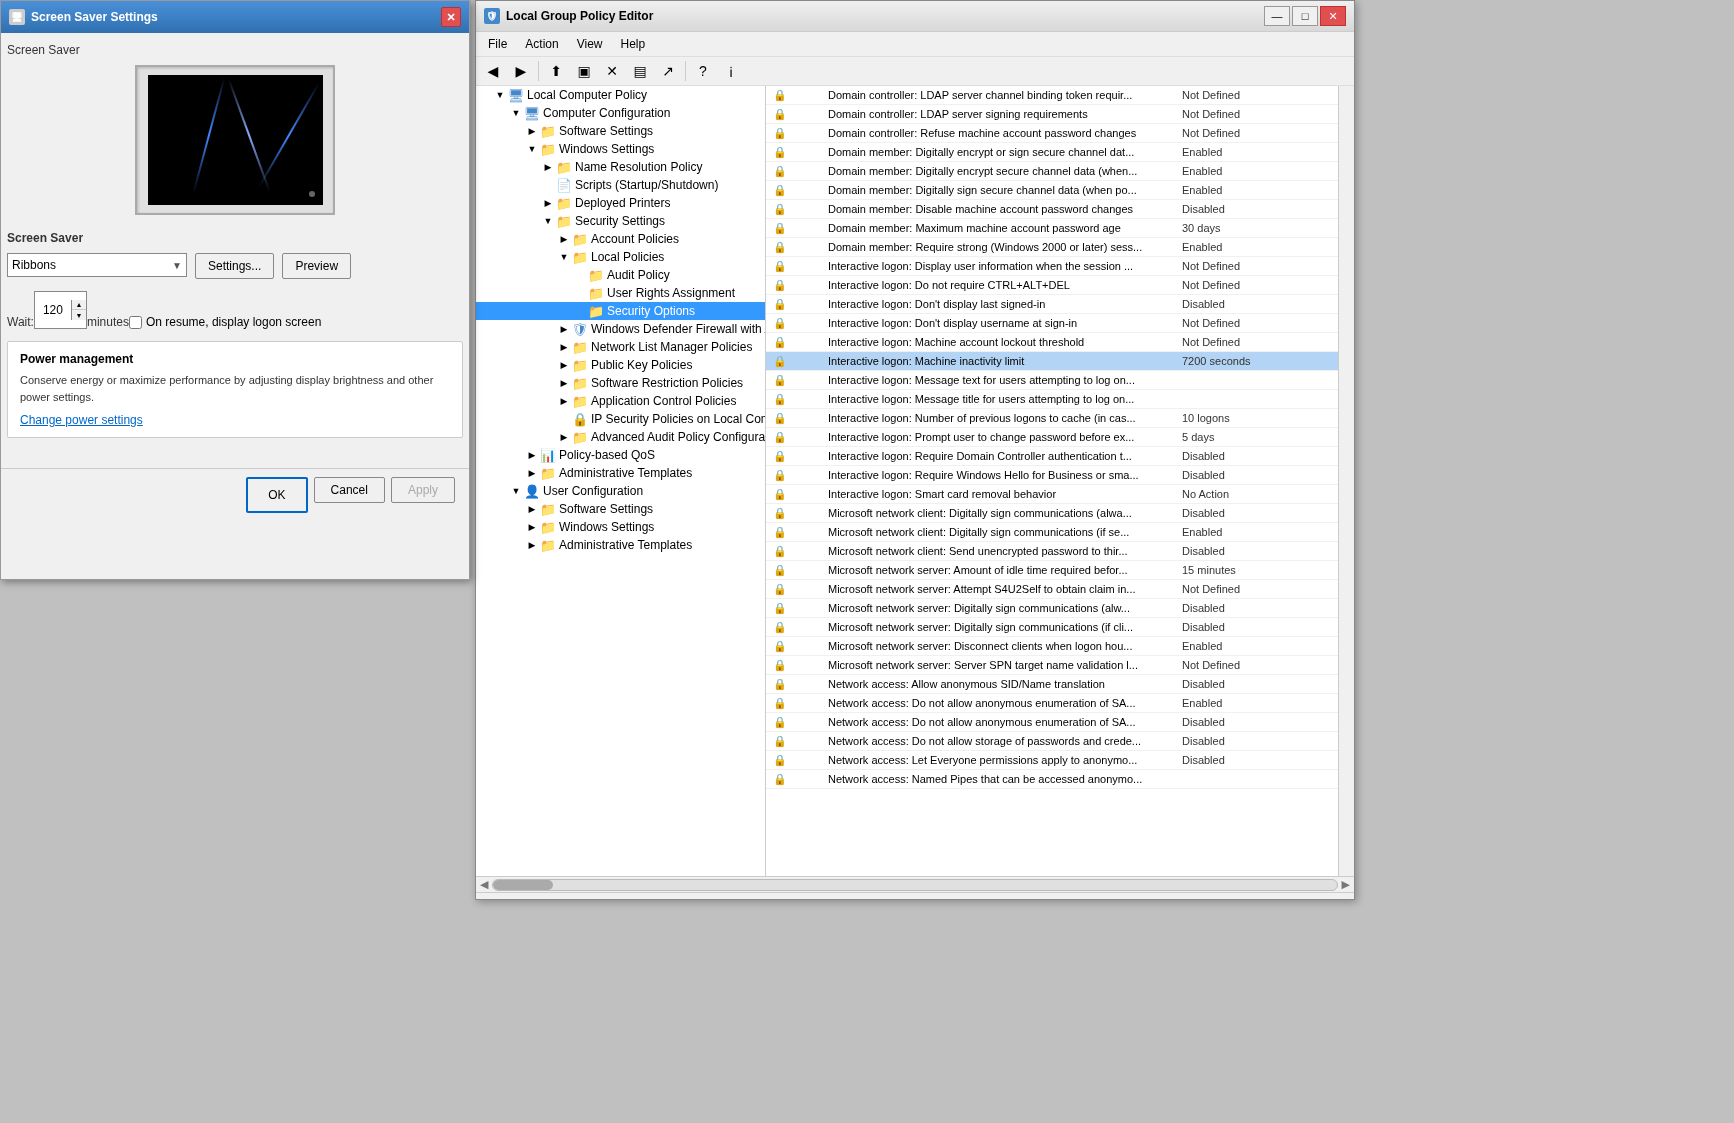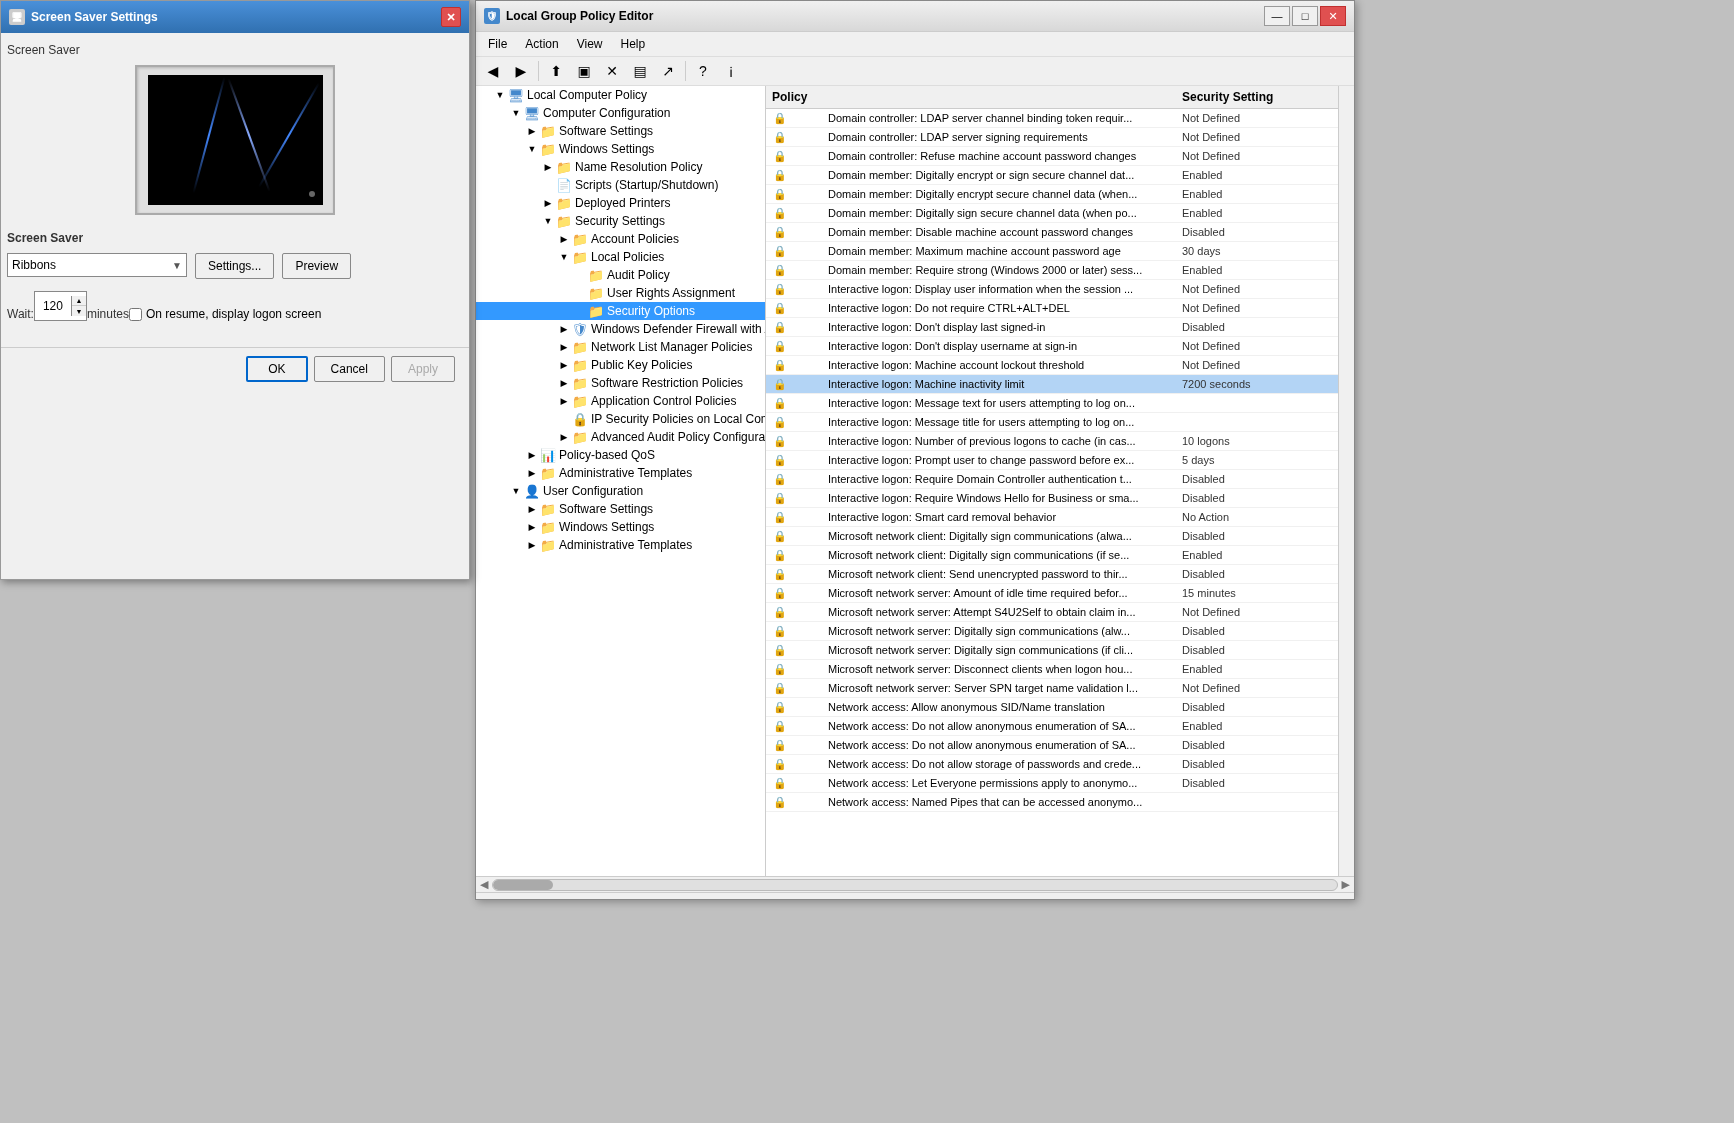--- a/index.html
+++ b/index.html
@@ -129,21 +129,21 @@
     .wait-row {
       display: flex;
       align-items: flex-end;
       margin-bottom: 8px;
     }
     .wait-label { font-size: 12px; color: #333; }
     .spinner-input {
       display: flex; align-items: center;
       border: 1px solid #888;
       background: white;
-      height: 30px;
+      height: 38px;
     }
     .spinner-input input {
       width: 36px; height: 20px;
       border: none; outline: none;
       text-align: center;
       font-size: 12px;
       padding: 0 2px;
     }
     .spinner-btns {
       display: flex; flex-direction: column;
@@ -188,21 +188,21 @@
     }
     .dialog-footer {
       display: flex;
       justify-content: flex-end;
       gap: 6px;
       padding: 8px 14px;
       border-top: 1px solid #ccc;
       margin-top: 8px;
     }
     .ok-btn {
-      height: 26px;
+      height: 36px;
       padding: 0 20px;
       background: #f0f0f0;
       border: 2px solid #0066cc;
       font-size: 12px;
       cursor: pointer;
       border-radius: 2px;
     }
     .cancel-btn, .apply-btn {
       height: 26px;
       padding: 0 16px;
@@ -470,20 +470,25 @@
           <div class="spin-btn">▼</div>
         </div>
       </div>
       <span class="wait-label">minutes</span>
       <div class="checkbox-row">
         <input type="checkbox" style="">
         <span>On resume, display logon screen</span>
       </div>
     </div>
 
+    <div class="power-section">
+      <div class="power-title">Power management</div>
+      <div class="power-text">Conserve energy or maximize performance by adjusting display brightness and other power settings.</div>
+      <span class="power-link">Change power settings</span>
+    </div>
   </div>
 
   <div class="dialog-footer">
     <button class="ok-btn">OK</button>
     <button class="cancel-btn">Cancel</button>
     <button class="apply-btn">Apply</button>
   </div>
 </div>
 
 <div class="gpo-window">
@@ -833,24 +838,20 @@
         <div class="tree-expand">▶</div>
         <div class="tree-folder-icon">
             <span class="folder-yellow">📁</span>
           </div>
         <span class="tree-label">Administrative Templates</span>
       </div>
 
     </div>
 
     <div class="policy-panel">
-      <div class="policy-header">
-        <div class="policy-col-policy">Policy</div>
-        <div class="policy-col-setting">Security Setting</div>
-      </div>
       <div id="policy-list">
           <div class="policy-row">
             <div class="policy-row-icon" style="font-size: 11px;">🔒</div>
             <div class="policy-name">Domain controller: LDAP server channel binding token requir...</div>
             <div class="policy-value">Not Defined</div>
           </div>
           <div class="policy-row">
             <div class="policy-row-icon" style="font-size: 11px;">🔒</div>
             <div class="policy-name">Domain controller: LDAP server signing requirements</div>
             <div class="policy-value">Not Defined</div>

